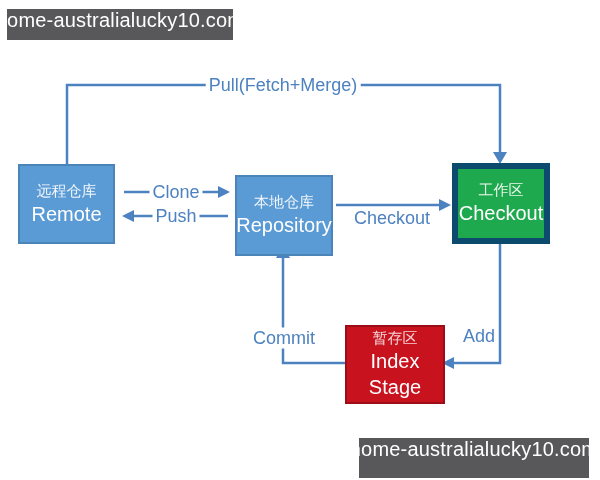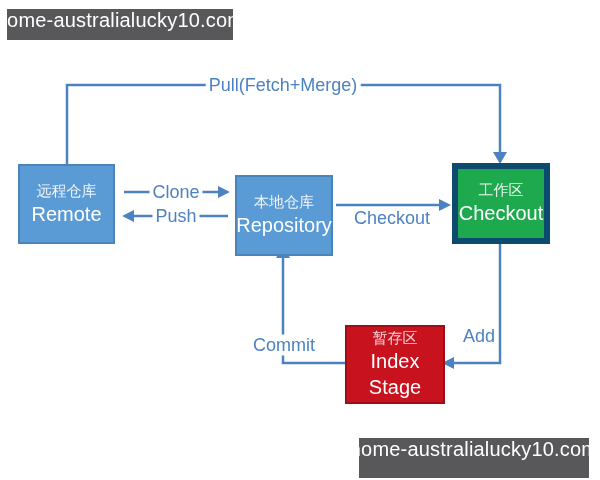--- a/index.html
+++ b/index.html
@@ -24,21 +24,21 @@
   #node-index{left:345px;top:325px;width:100px;height:79px;}
   svg.wires{position:absolute;left:0;top:0;width:600px;height:480px;}
   .edge-label{
     position:absolute;transform:translate(-50%,-50%);
     color:#4d82c0;font-size:18px;background:#ffffff;padding:0 3px;white-space:nowrap;
   }
   #lbl-pull{left:283px;top:85px;}
   #lbl-clone{left:176px;top:192px;}
   #lbl-push{left:176px;top:216px;}
   #lbl-checkout{left:392px;top:188px;margin-top:30px;}
-  #lbl-commit{left:284px;top:338px;margin-top:7px;}
+  #lbl-commit{left:284px;top:338px;}
   #lbl-add{left:479px;top:336px;}
   .watermark{
     position:absolute;background:#58585a;color:#ffffff;
     display:flex;justify-content:center;
     font-size:20px;letter-spacing:0.2px;white-space:nowrap;
   }
   #wm-top{left:7px;top:9px;width:226px;height:31px;}
   #wm-bottom{left:359px;top:438px;width:230px;height:40px;}
 </style>
 </head>

